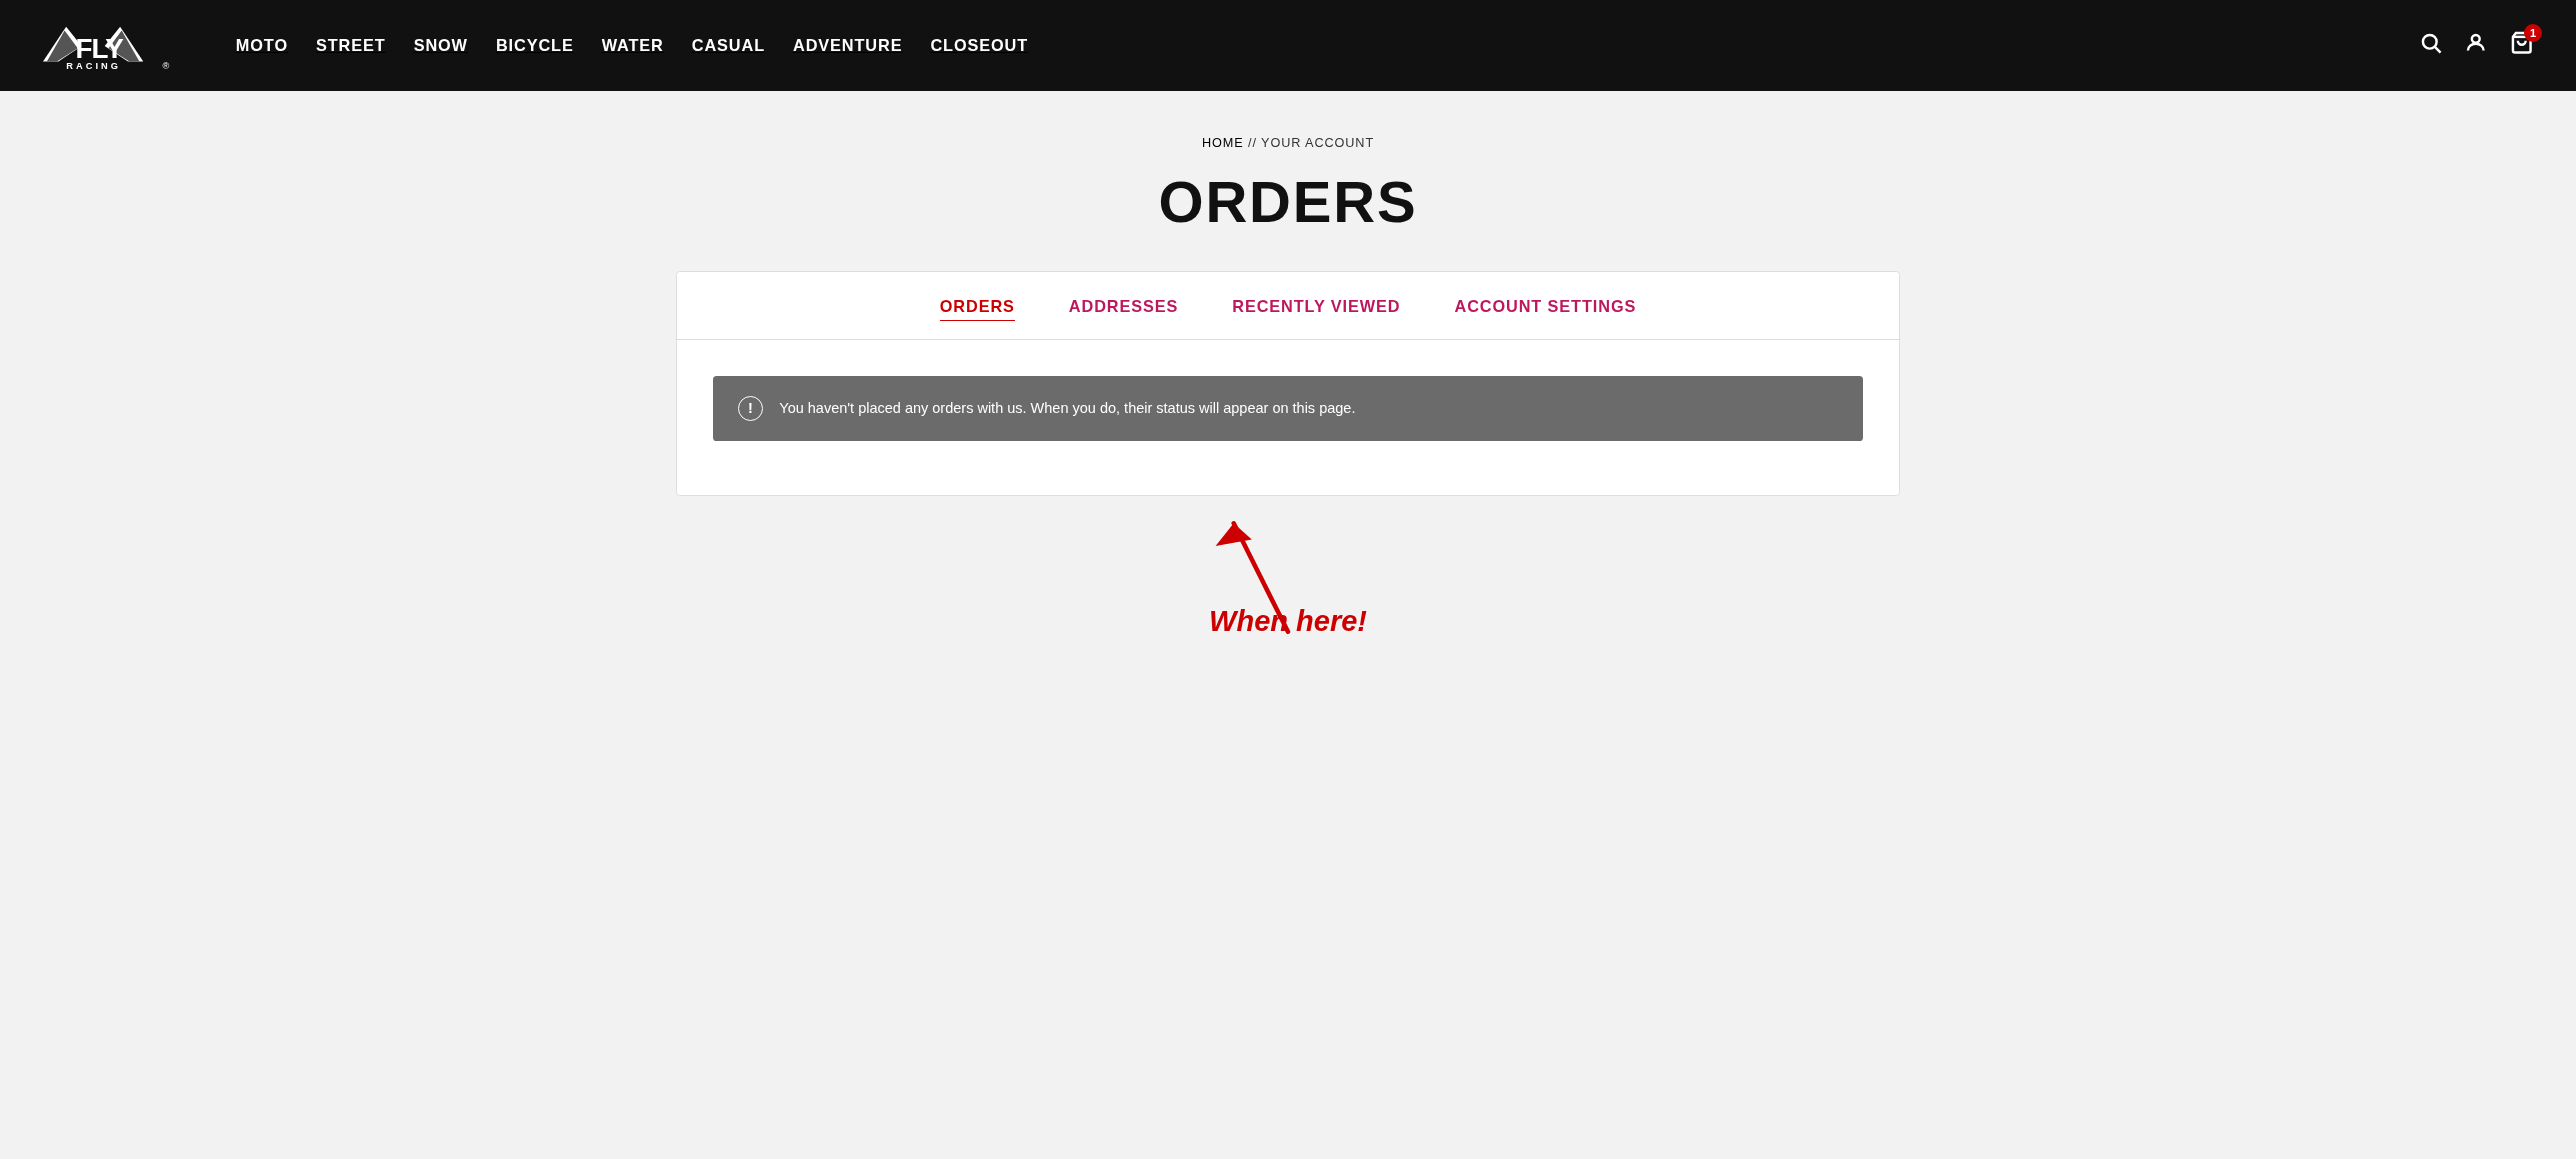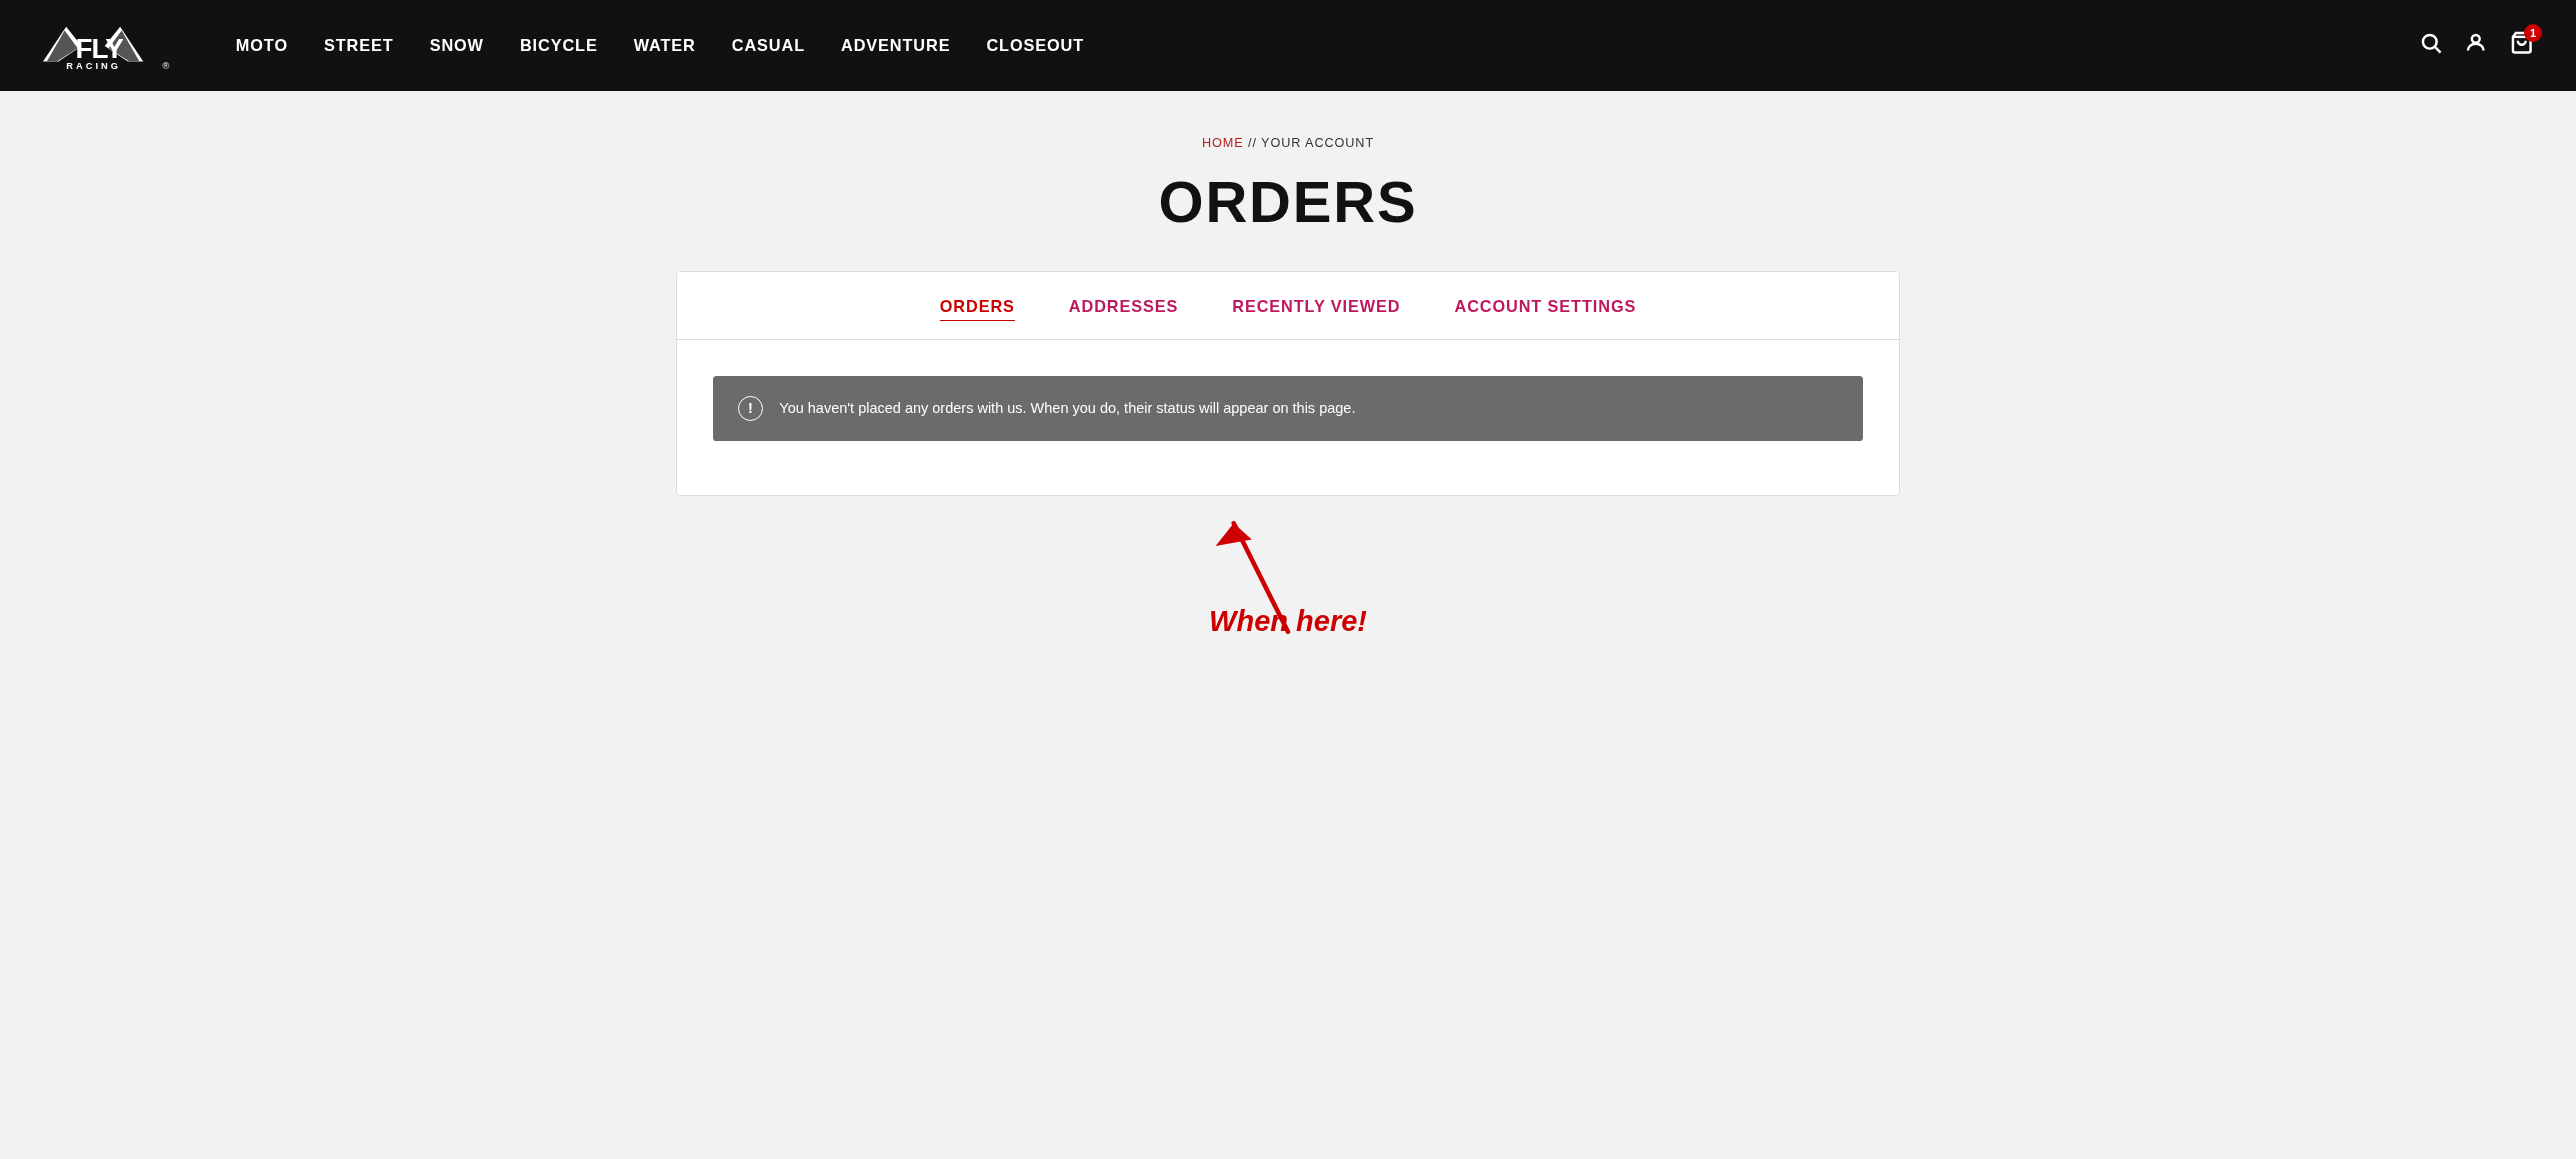--- a/index.html
+++ b/index.html
@@ -18,22 +18,23 @@
       align-items: center;
       margin-right: 54px;
     }
     .logo svg {
       height: 54px;
       width: auto;
     }
     nav {
       display: flex;
       align-items: center;
-      gap: 36px;
+      gap: 28px;
       flex: 1;
+      text-decoration: underline;
     }
     nav a {
       color: #fff;
       text-decoration: none;
       font-size: 16.3px;
       font-weight: 700;
       letter-spacing: 0.9px;
       text-transform: uppercase;
     }
     .header-icons {
@@ -71,21 +72,21 @@
     }
     .breadcrumb {
       text-align: center;
       font-size: 12.7px;
       color: #333;
       margin-bottom: 18px;
       letter-spacing: 0.9px;
       text-transform: uppercase;
     }
     .breadcrumb a {
-      color: #b91c1c;
+      color: #000000;
       text-decoration: none;
     }
     .page-title {
       text-align: center;
       font-size: 58px;
       font-weight: 900;
       color: #111;
       margin-bottom: 36px;
       text-transform: uppercase;
       letter-spacing: 1.8px;

